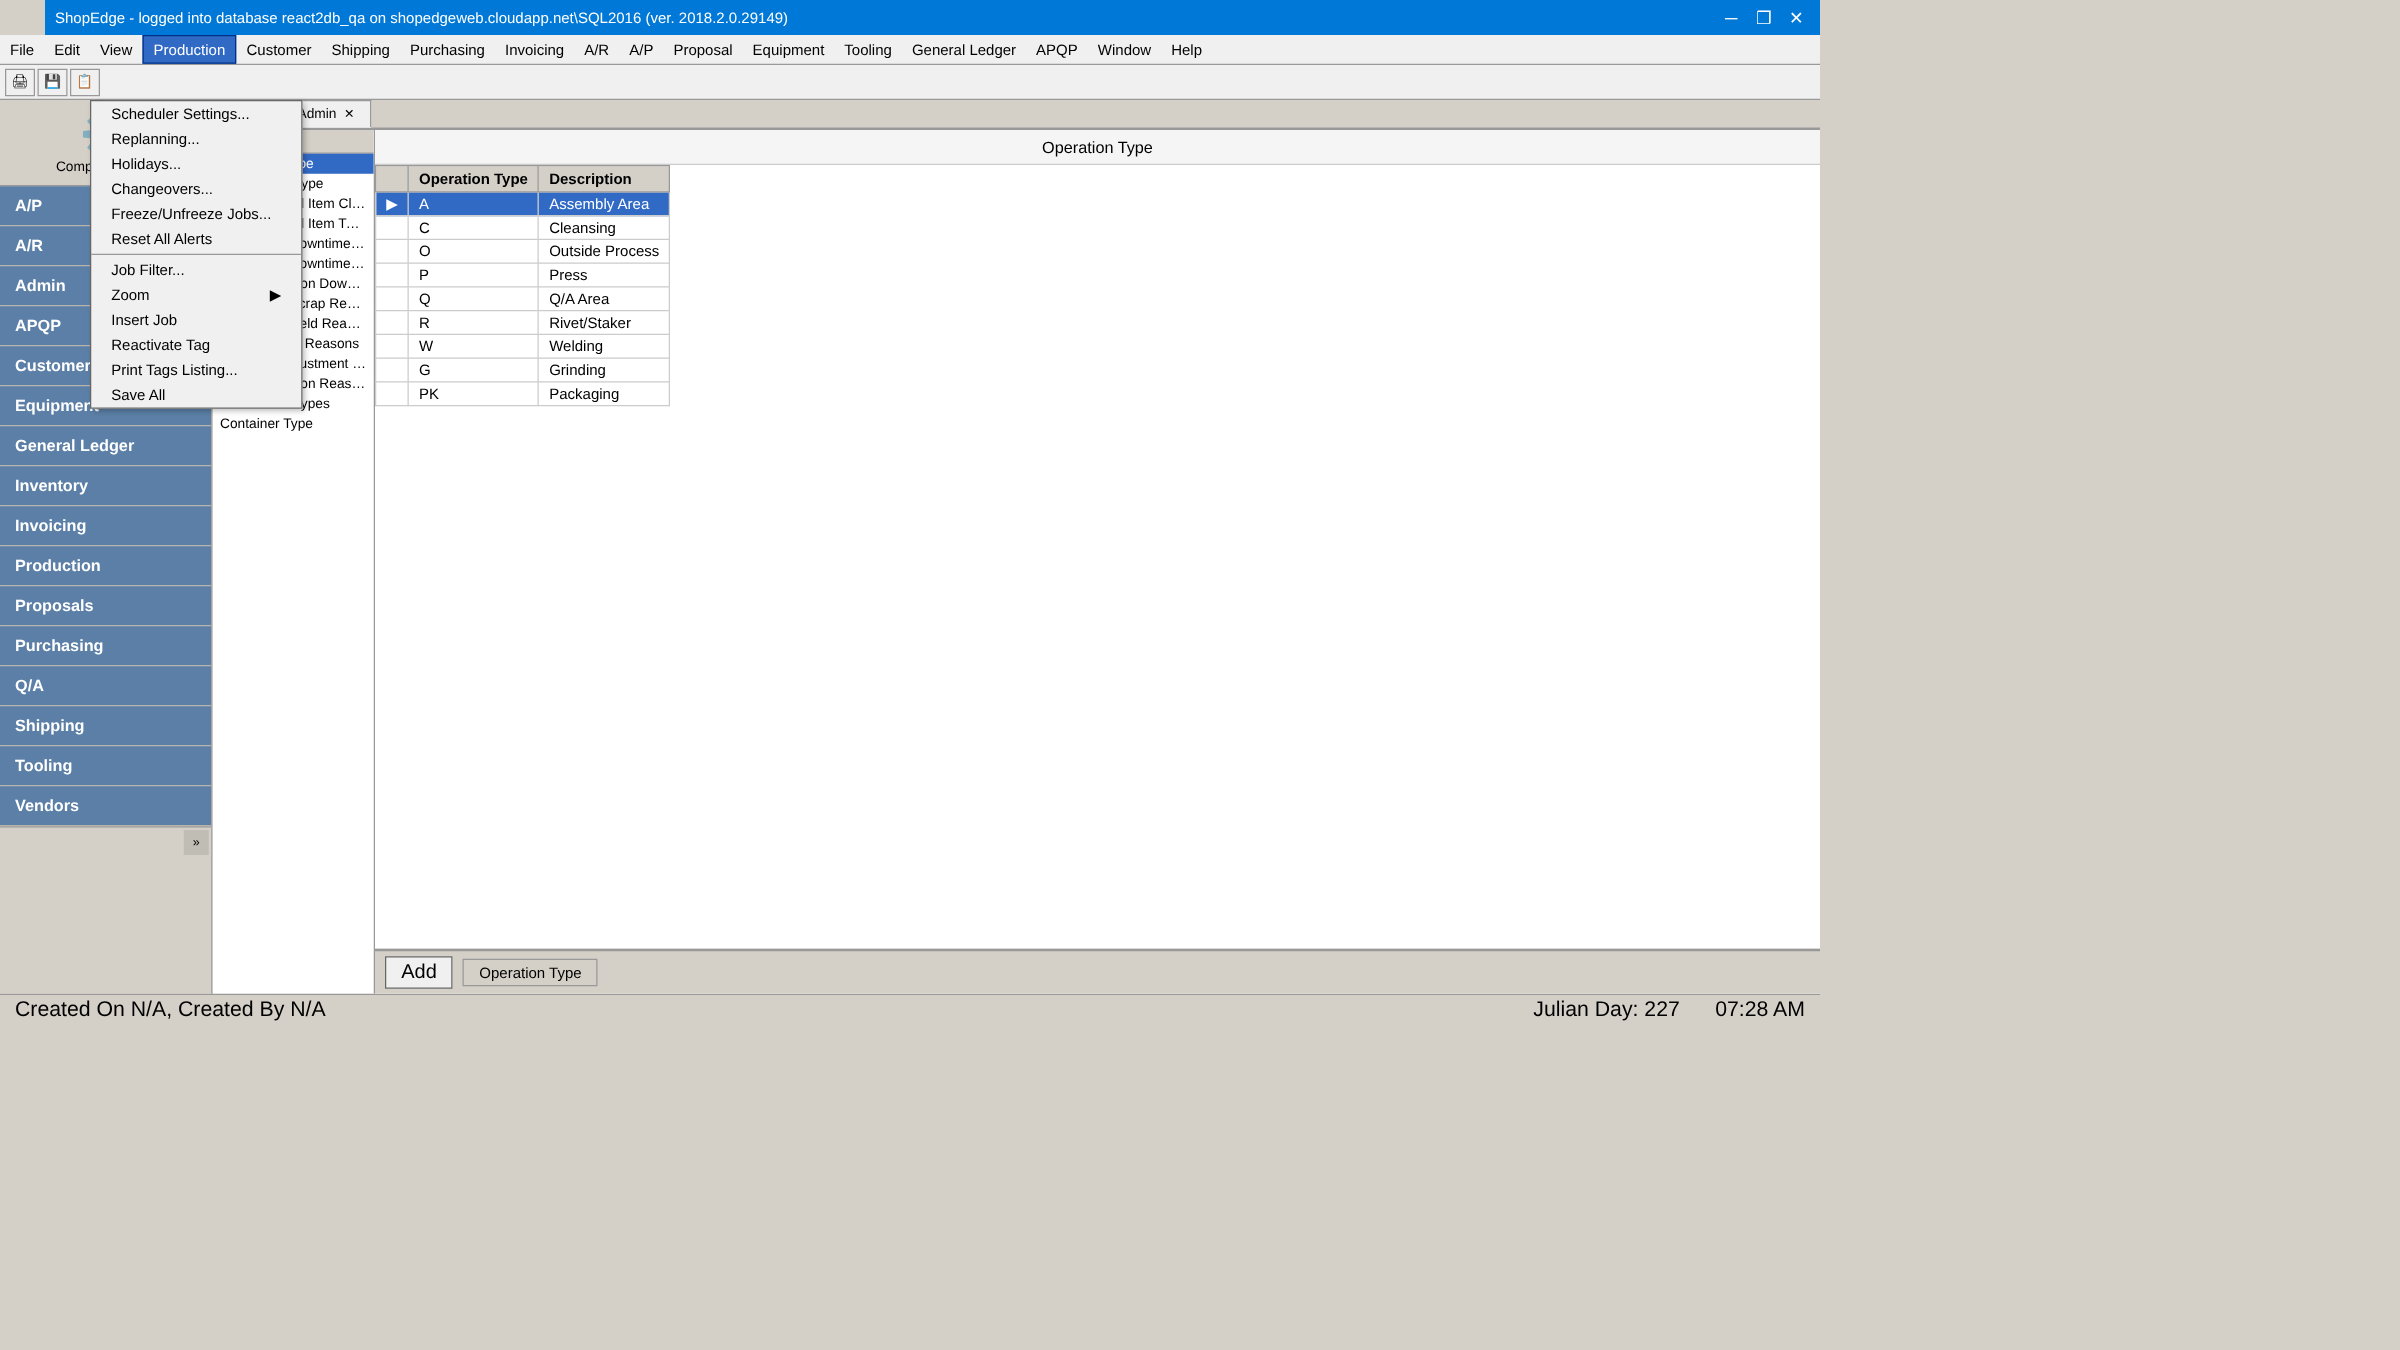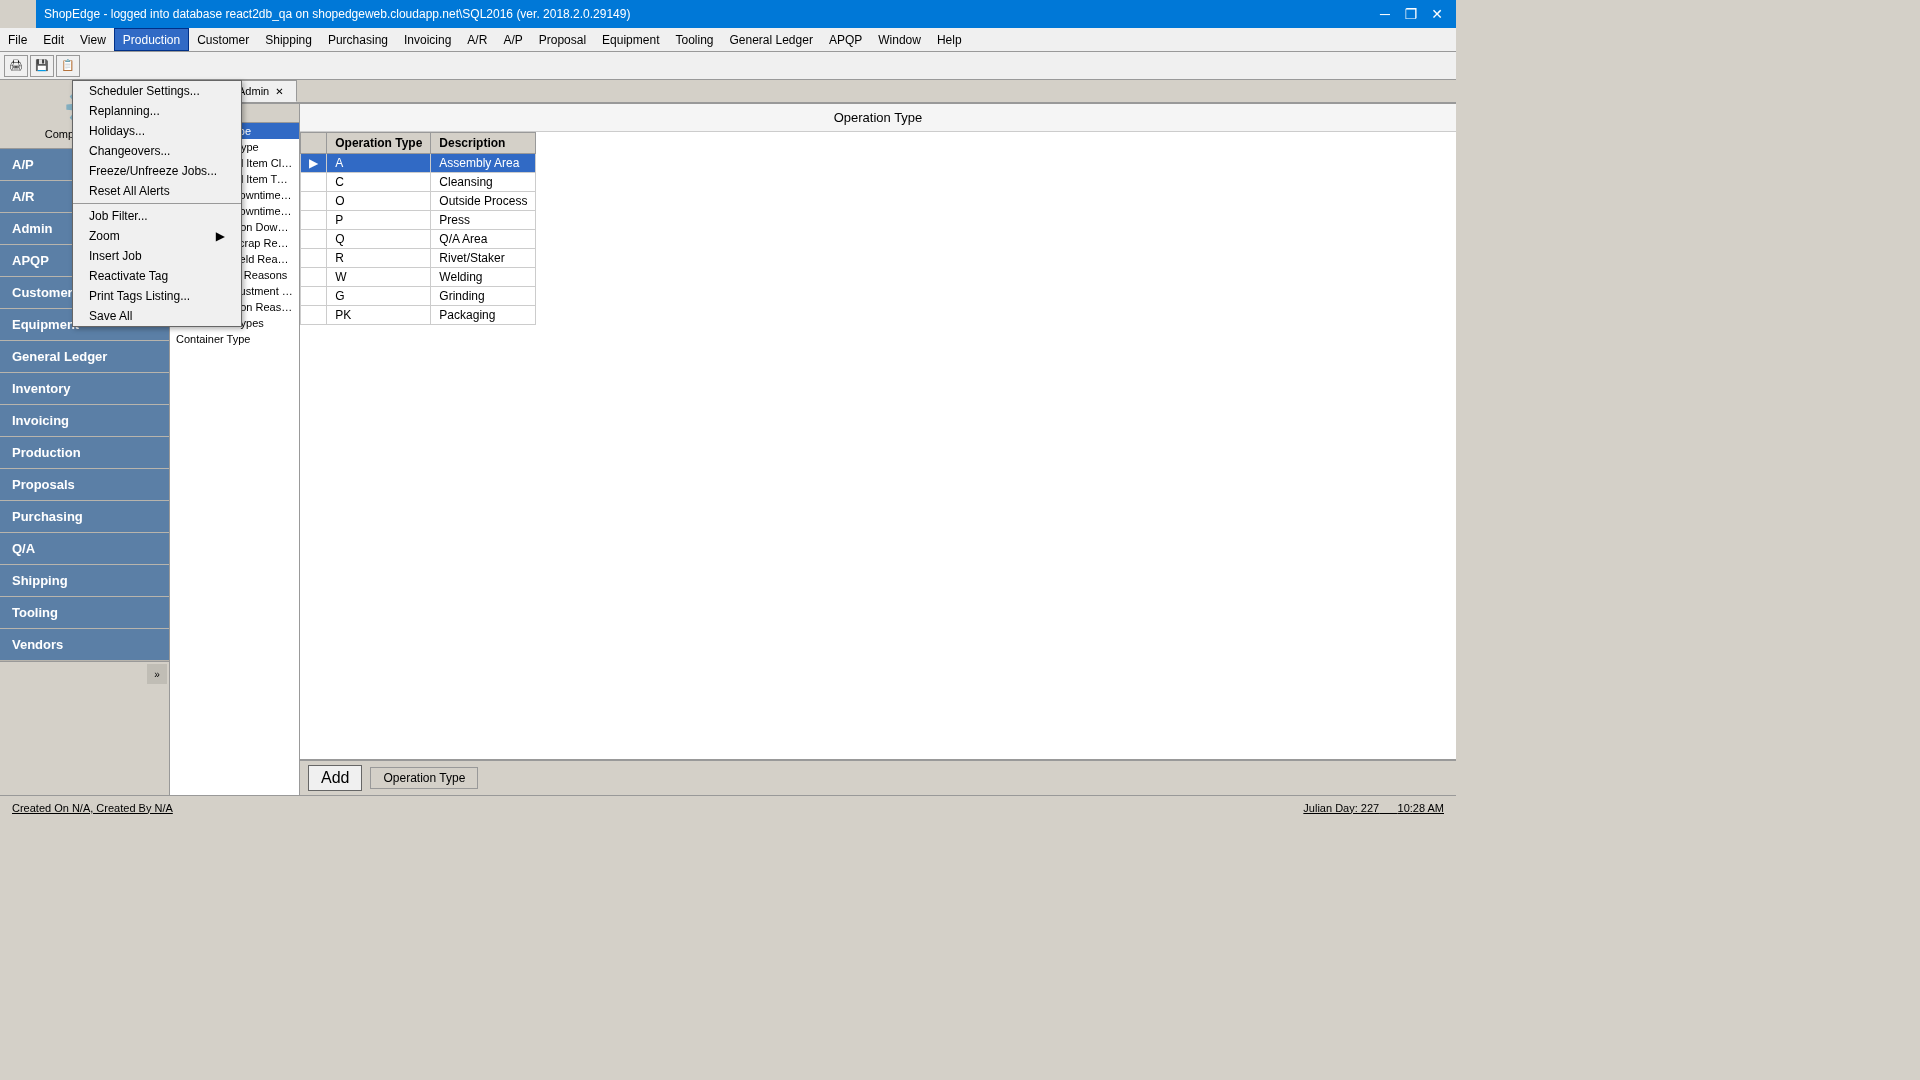--- a/index.html
+++ b/index.html
@@ -244,22 +244,21 @@
 
     
     #statusbar {
       height: 24px;
       background: #d4d0c8;
       border-top: 1px solid #999;
       display: flex;
       align-items: center;
       justify-content: space-between;
       padding: 0 12px;
-      font-size: 11px;
-      text-decoration: underline;
+      font-size: 17px;
     }
 
     
     .sidebar-nav-item {
       padding: 8px 12px;
       cursor: pointer;
       border-bottom: 1px solid #b8b4ac;
       font-size: 13px;
       background: #5b7fa6;
       color: white;
@@ -483,15 +482,15 @@
       </div>
     </div>
   </div>
 </div>
 
 <div id="statusbar">
   <span>Created On N/A, Created By N/A</span>
   <span>
     <span>Julian Day: 227</span>
     &nbsp;&nbsp;&nbsp;&nbsp;
-    <span>10:28 AM</span>
+    <span>07:28 AM</span>
   </span>
 </div>
 
 </body></html>

